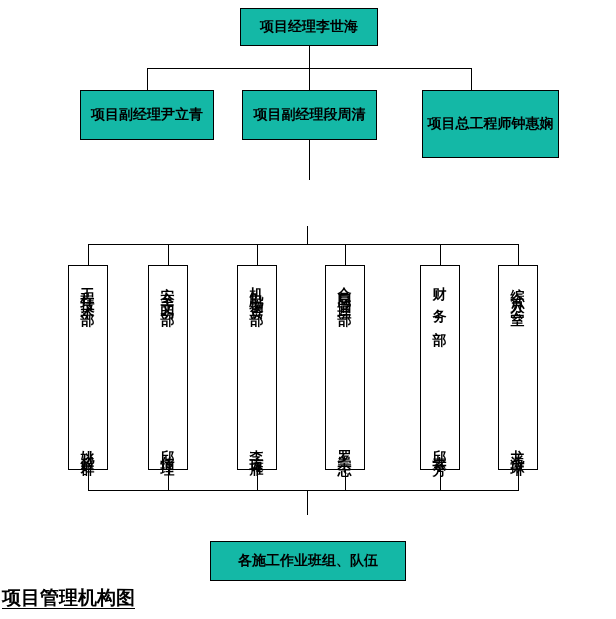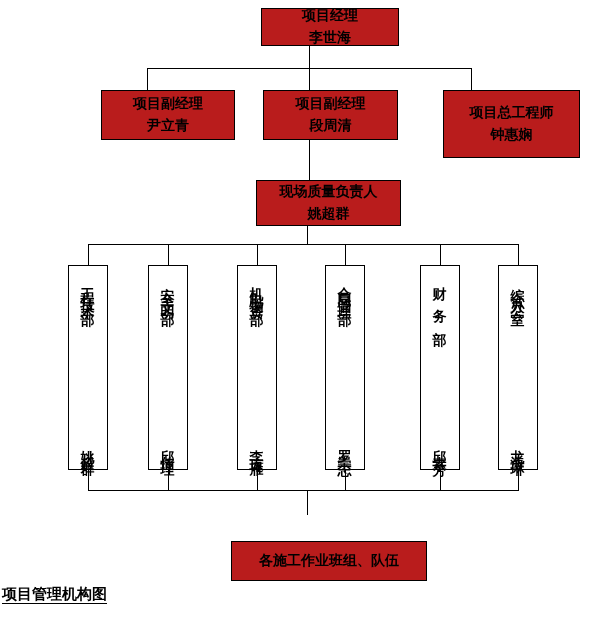--- a/index.html
+++ b/index.html
@@ -3,23 +3,23 @@
 <meta charset="utf-8">
 <style>
   html,body{margin:0;padding:0;}
   body{
     width:616px;height:619px;background:#ffffff;position:relative;
     font-family:"Liberation Sans", sans-serif;
     font-weight:700;color:#000;
   }
   .stage{position:absolute;left:0;top:0;width:616px;height:619px;}
   .box{
-    position:absolute;border:1px solid #000;background:#b91c1c;
-    display:flex;flex-direction:column;align-items:center;justify-content:center;
-    font-size:14px;line-height:1.55;text-align:center;box-sizing:border-box;margin-left:21px;
+    position:absolute;border:1px solid #000;background:#14b8a6;
+    display:flex;flex-direction:row;align-items:center;justify-content:center;
+    font-size:14px;line-height:1.55;text-align:center;box-sizing:border-box;
   }
   .vbox{
     position:absolute;border:1px solid #000;background:#fff;
     display:flex;flex-direction:column;align-items:center;justify-content:space-between;
     box-sizing:border-box;padding:10px 0 12px 0;font-size:14px;
   }
   .vtext{
     writing-mode:vertical-lr;text-orientation:upright;
     letter-spacing:6px;line-height:1;
   }
@@ -59,21 +59,21 @@
   .l7f{left:518px;top:244px;width:1px;height:21px;}
   .l8a{left:88px;top:470px;width:1px;height:20px;}
   .l8b{left:168px;top:470px;width:1px;height:20px;}
   .l8c{left:257px;top:470px;width:1px;height:20px;}
   .l8d{left:345px;top:470px;width:1px;height:20px;}
   .l8e{left:440px;top:470px;width:1px;height:20px;}
   .l8f{left:518px;top:470px;width:1px;height:20px;}
   .l9{left:88px;top:490px;width:431px;height:1px;}
   .l10{left:307px;top:490px;width:1px;height:25px;}
   .caption{
-    position:absolute;left:2px;top:585px;font-size:15px;font-weight:700;
+    position:absolute;left:2px;top:585px;font-size:19px;font-weight:700;
     text-decoration:underline;text-underline-offset:4px;
   }
 </style>
 </head>
 <body>
 
 <div class="stage">
 
   <div class="line l1"></div>
   <div class="line l2"></div>
@@ -109,24 +109,20 @@
   </div>
   <div class="box b-r2b">
     <div>项目副经理</div>
     <div>段周清</div>
   </div>
   <div class="box b-r2c">
     <div>项目总工程师</div>
     <div>钟惠娴</div>
   </div>
 
-  <div class="box b-q">
-    <div>现场质量负责人</div>
-    <div>姚超群</div>
-  </div>
 
   <div class="vbox d-a">
     <span class="vtext">工程技术部</span>
     <span class="vtext">姚超群</span>
   </div>
   <div class="vbox d-b">
     <span class="vtext">安全文明部</span>
     <span class="vtext">邱传理</span>
   </div>
   <div class="vbox d-c">

